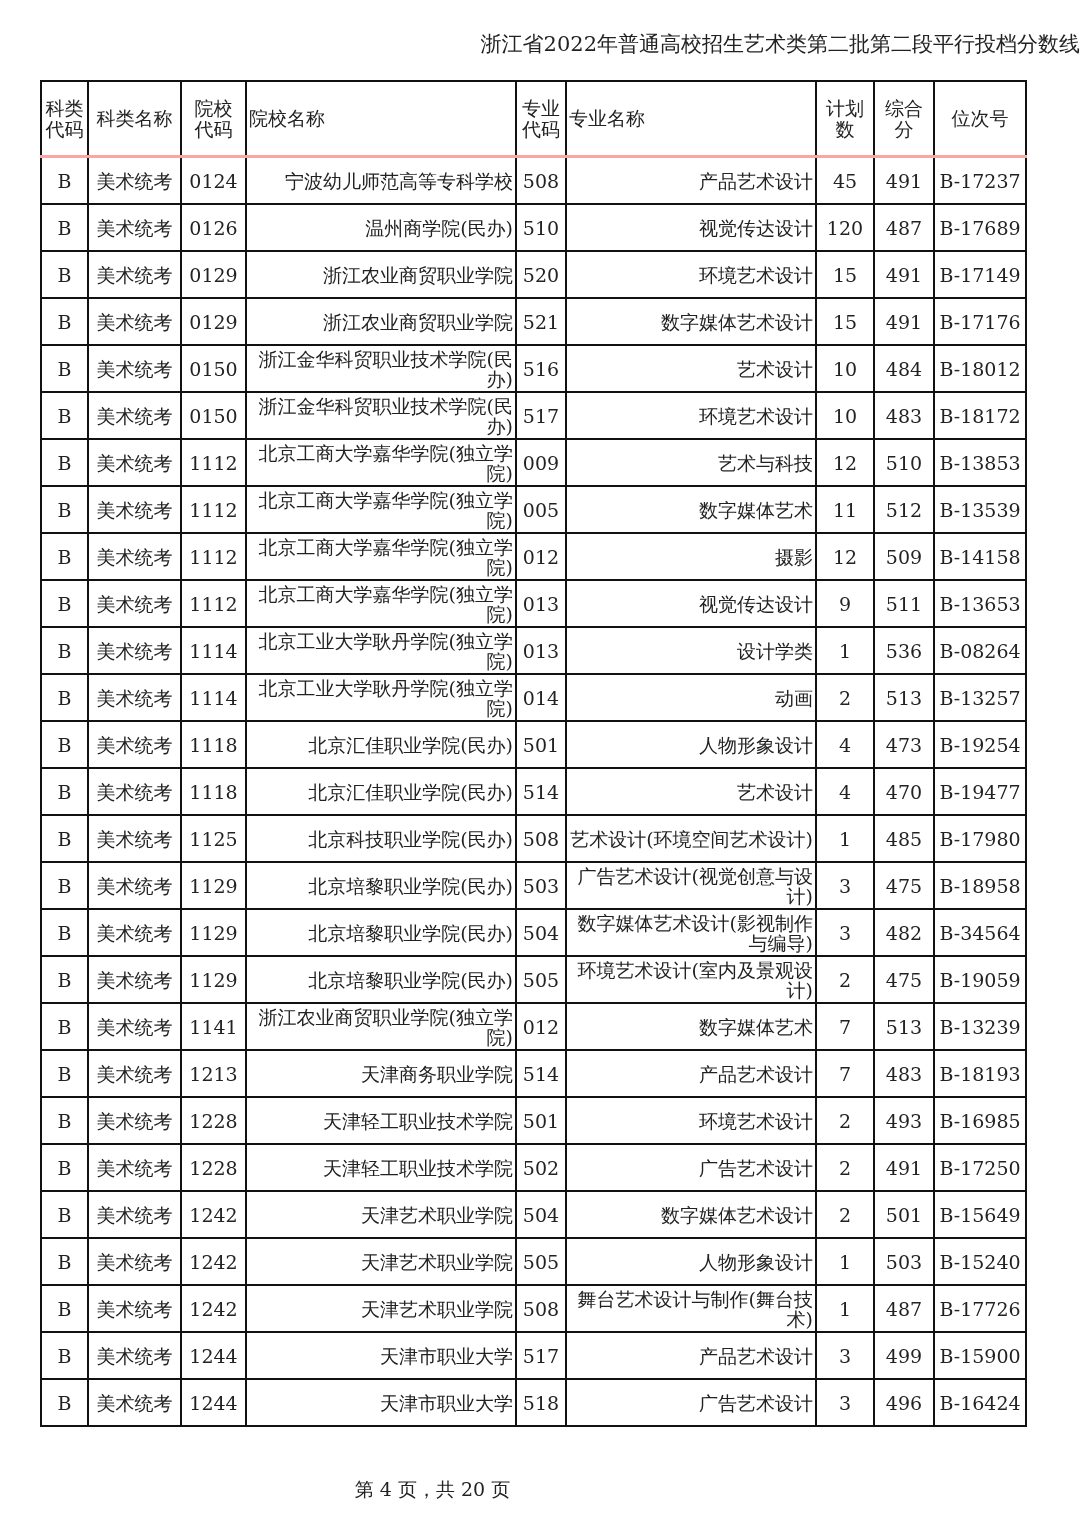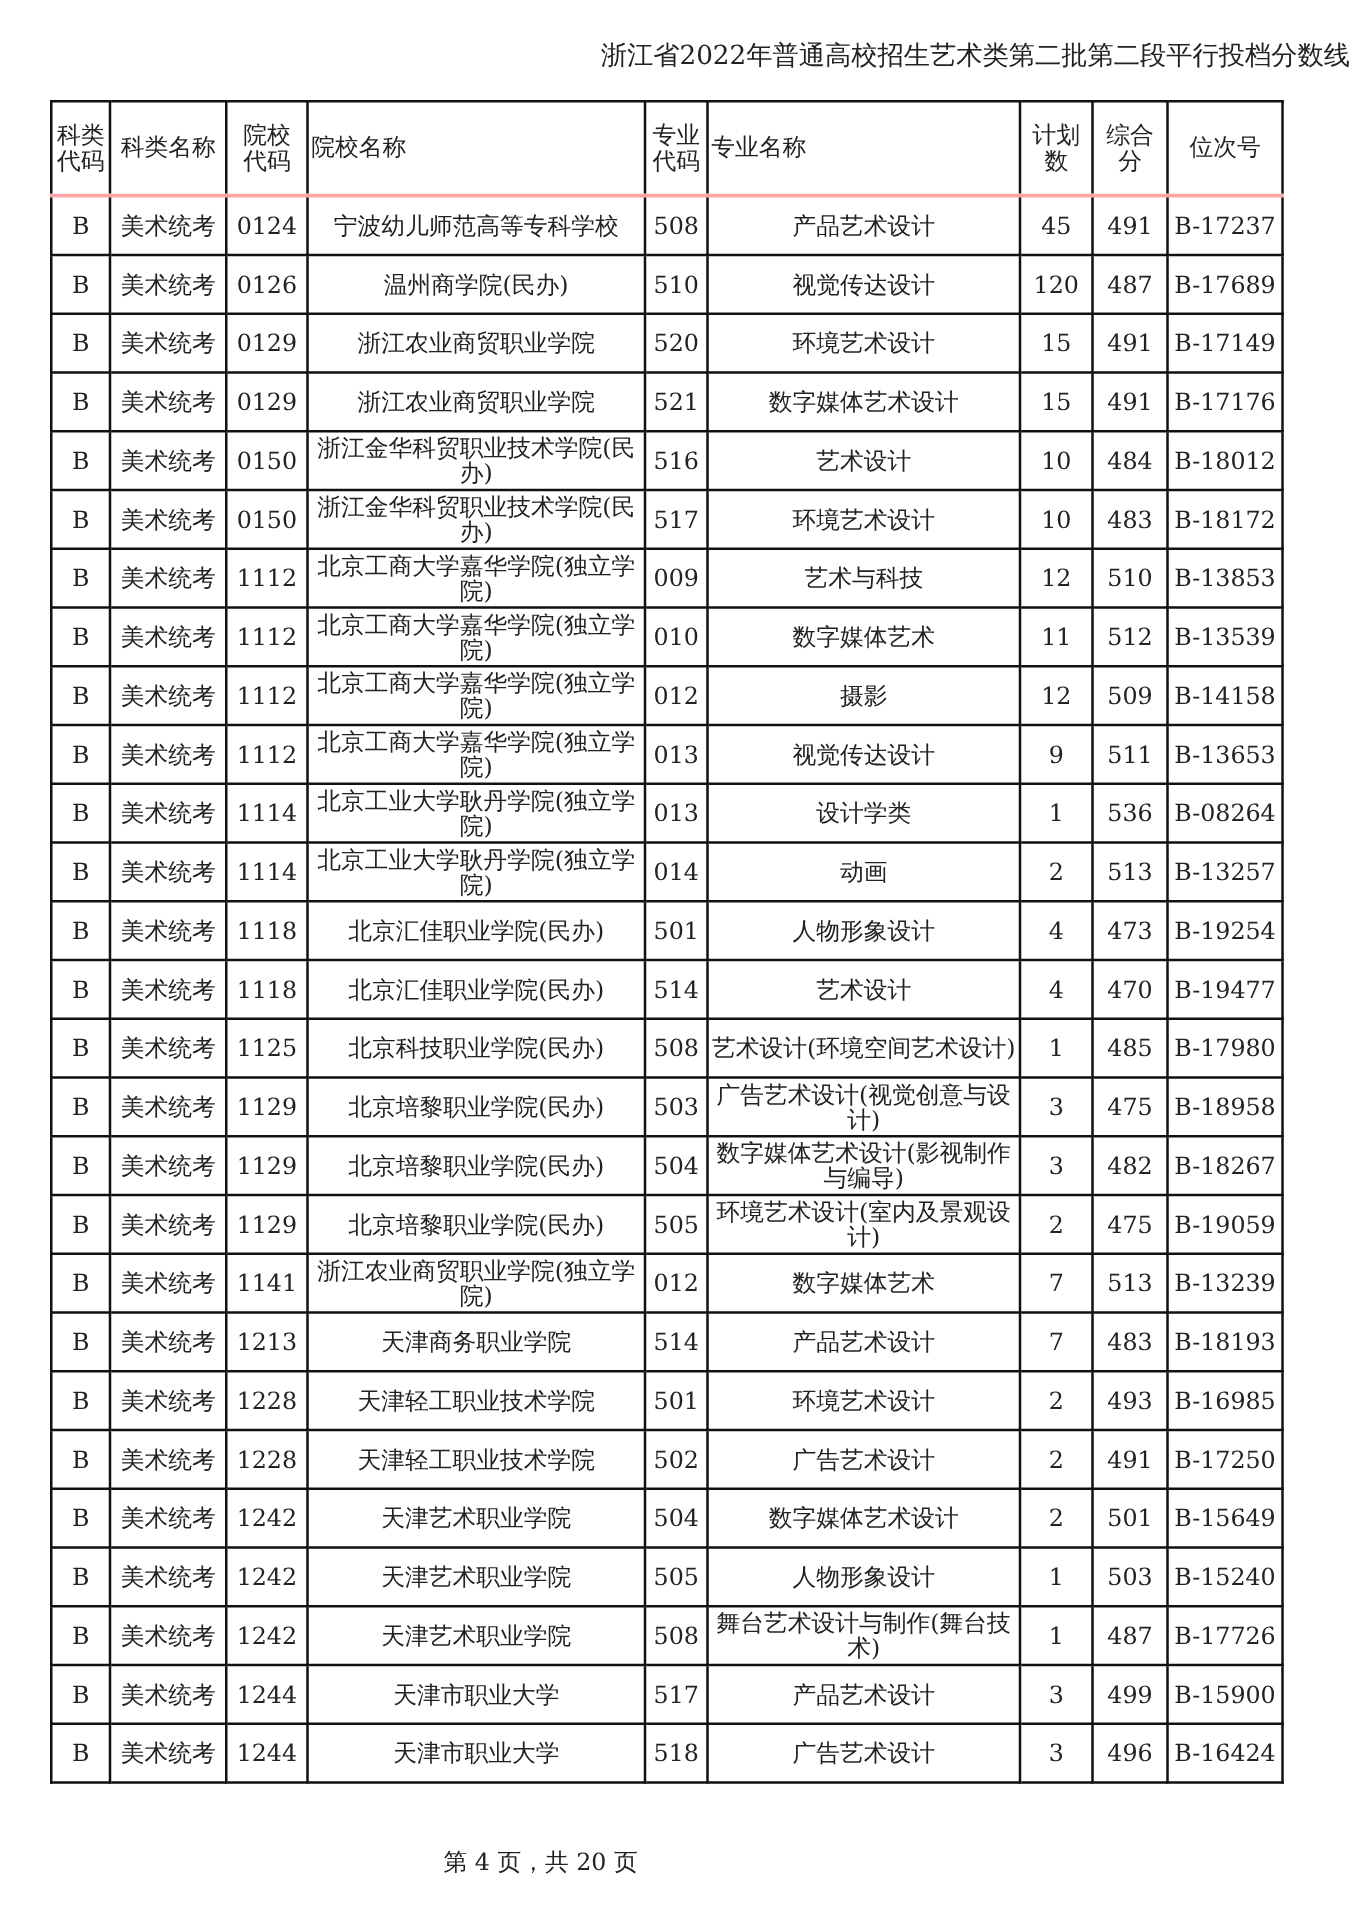--- a/index.html
+++ b/index.html
@@ -4,21 +4,21 @@
 <style>
   html, body { margin:0; padding:0; background:#ffffff; }
   body { width:1080px; height:1527px; position:relative; font-family:"DejaVu Serif","Liberation Serif",serif; color:#222; overflow:hidden; }
   .title { position:absolute; top:30px; left:0; width:1080px; text-align:right; font-size:21px; letter-spacing:0px; color:#222; }
   table.grid { position:absolute; top:80px; left:40px; width:985px; border-collapse:collapse; table-layout:fixed; }
   table.grid td, table.grid th { border:2px solid #111; padding:0 2px; font-weight:normal; font-size:19px; line-height:20px; color:#222; overflow:hidden; }
   table.grid thead th { height:49px; font-size:19px; line-height:21px; }
   table.grid tbody td { height:45px; }
   table.grid thead tr { border-bottom:3px solid #fca5a5; }
   .c { text-align:center; }
-  .l { text-align:center; }
+  .l { text-align:right; }
   .hl { text-align:left; padding-left:4px; }
   .footer { position:absolute; top:1477px; left:0; width:865px; text-align:center; font-size:19px; color:#222; }
   .wrap { word-break:break-all; }
 </style>
 </head>
 <body>
 
 <div class="title">浙江省2022年普通高校招生艺术类第二批第二段平行投档分数线</div>
 
 <table class="grid">
@@ -122,21 +122,21 @@
         <td class="l">艺术与科技</td>
         <td class="c">12</td>
         <td class="c">510</td>
         <td class="c">B-13853</td>
       </tr>
       <tr>
         <td class="c">B</td>
         <td class="c">美术统考</td>
         <td class="c">1112</td>
         <td class="l">北京工商大学嘉华学院(独立学院)</td>
-        <td class="c">010</td>
+        <td class="c">005</td>
         <td class="l">数字媒体艺术</td>
         <td class="c">11</td>
         <td class="c">512</td>
         <td class="c">B-13539</td>
       </tr>
       <tr>
         <td class="c">B</td>
         <td class="c">美术统考</td>
         <td class="c">1112</td>
         <td class="l">北京工商大学嘉华学院(独立学院)</td>
@@ -225,21 +225,21 @@
       </tr>
       <tr>
         <td class="c">B</td>
         <td class="c">美术统考</td>
         <td class="c">1129</td>
         <td class="l">北京培黎职业学院(民办)</td>
         <td class="c">504</td>
         <td class="l">数字媒体艺术设计(影视制作与编导)</td>
         <td class="c">3</td>
         <td class="c">482</td>
-        <td class="c">B-18267</td>
+        <td class="c">B-34564</td>
       </tr>
       <tr>
         <td class="c">B</td>
         <td class="c">美术统考</td>
         <td class="c">1129</td>
         <td class="l">北京培黎职业学院(民办)</td>
         <td class="c">505</td>
         <td class="l">环境艺术设计(室内及景观设计)</td>
         <td class="c">2</td>
         <td class="c">475</td>

